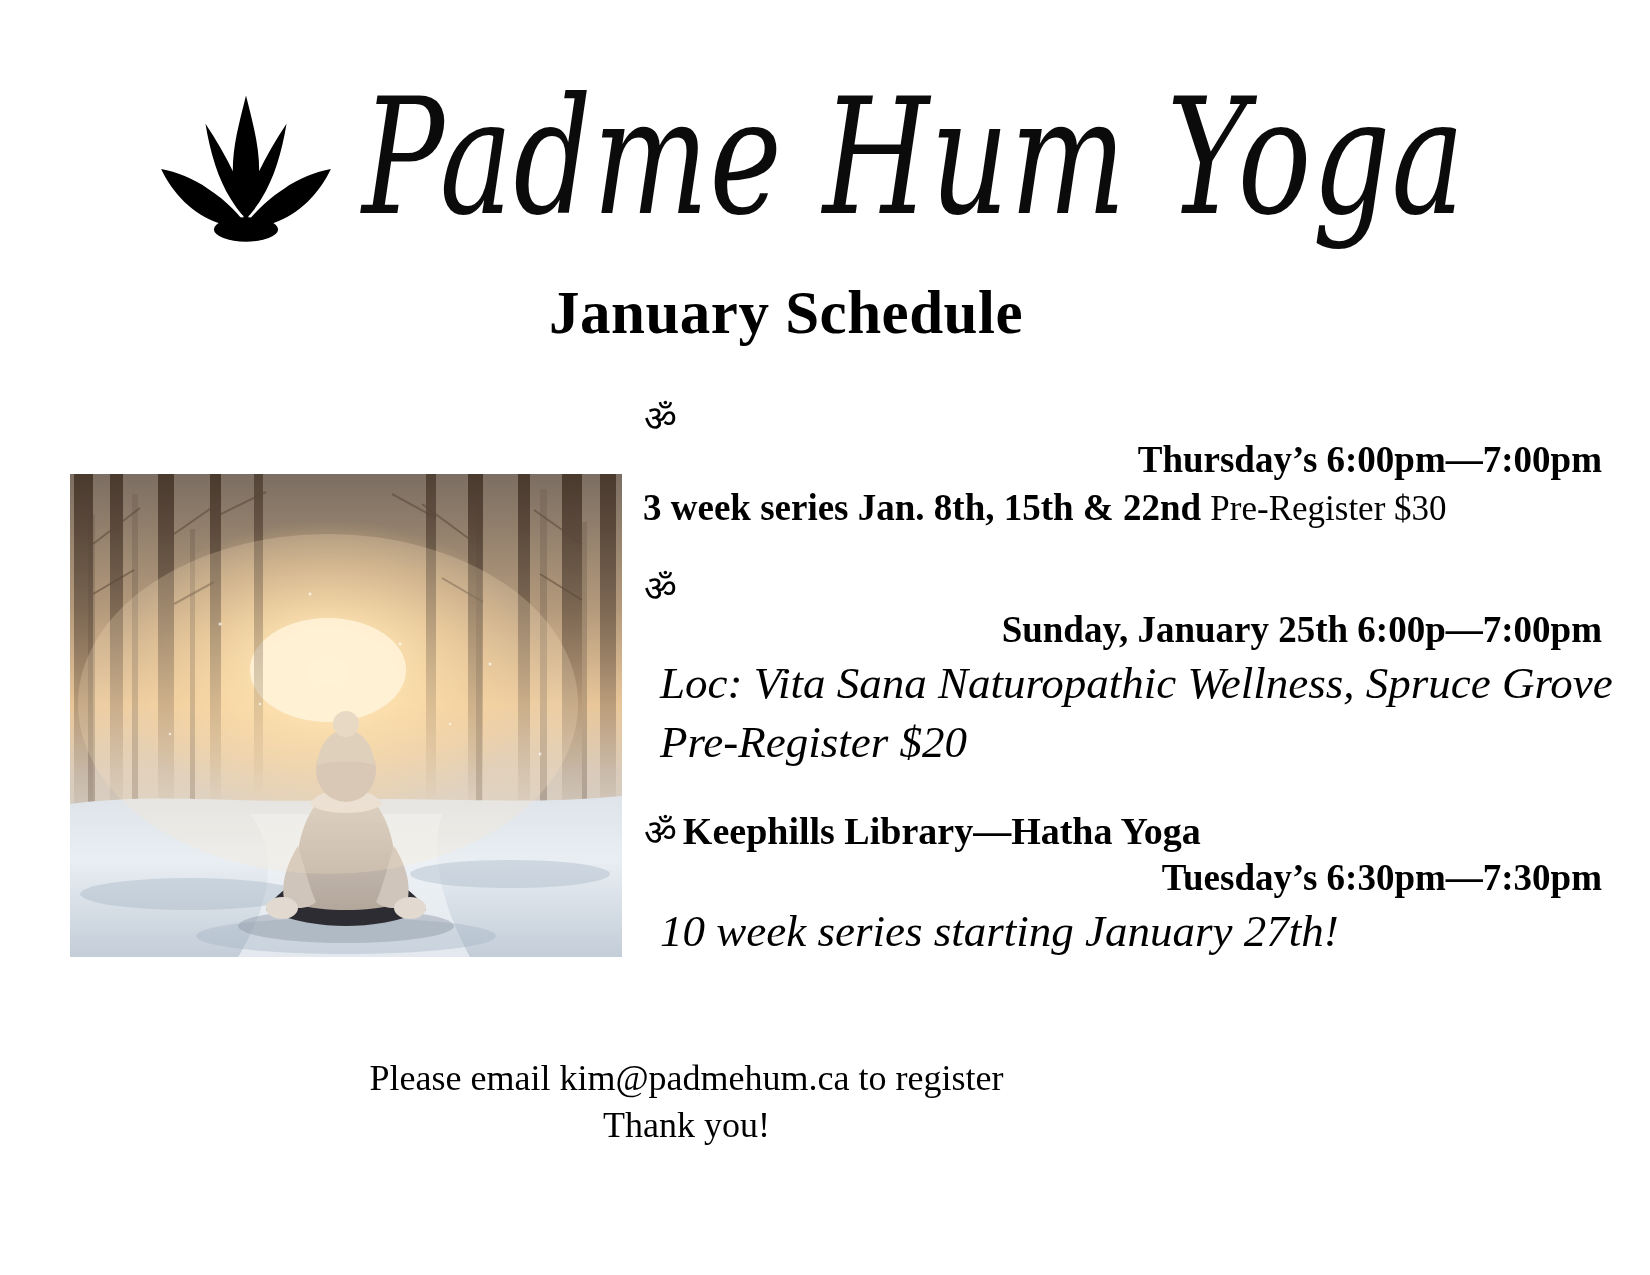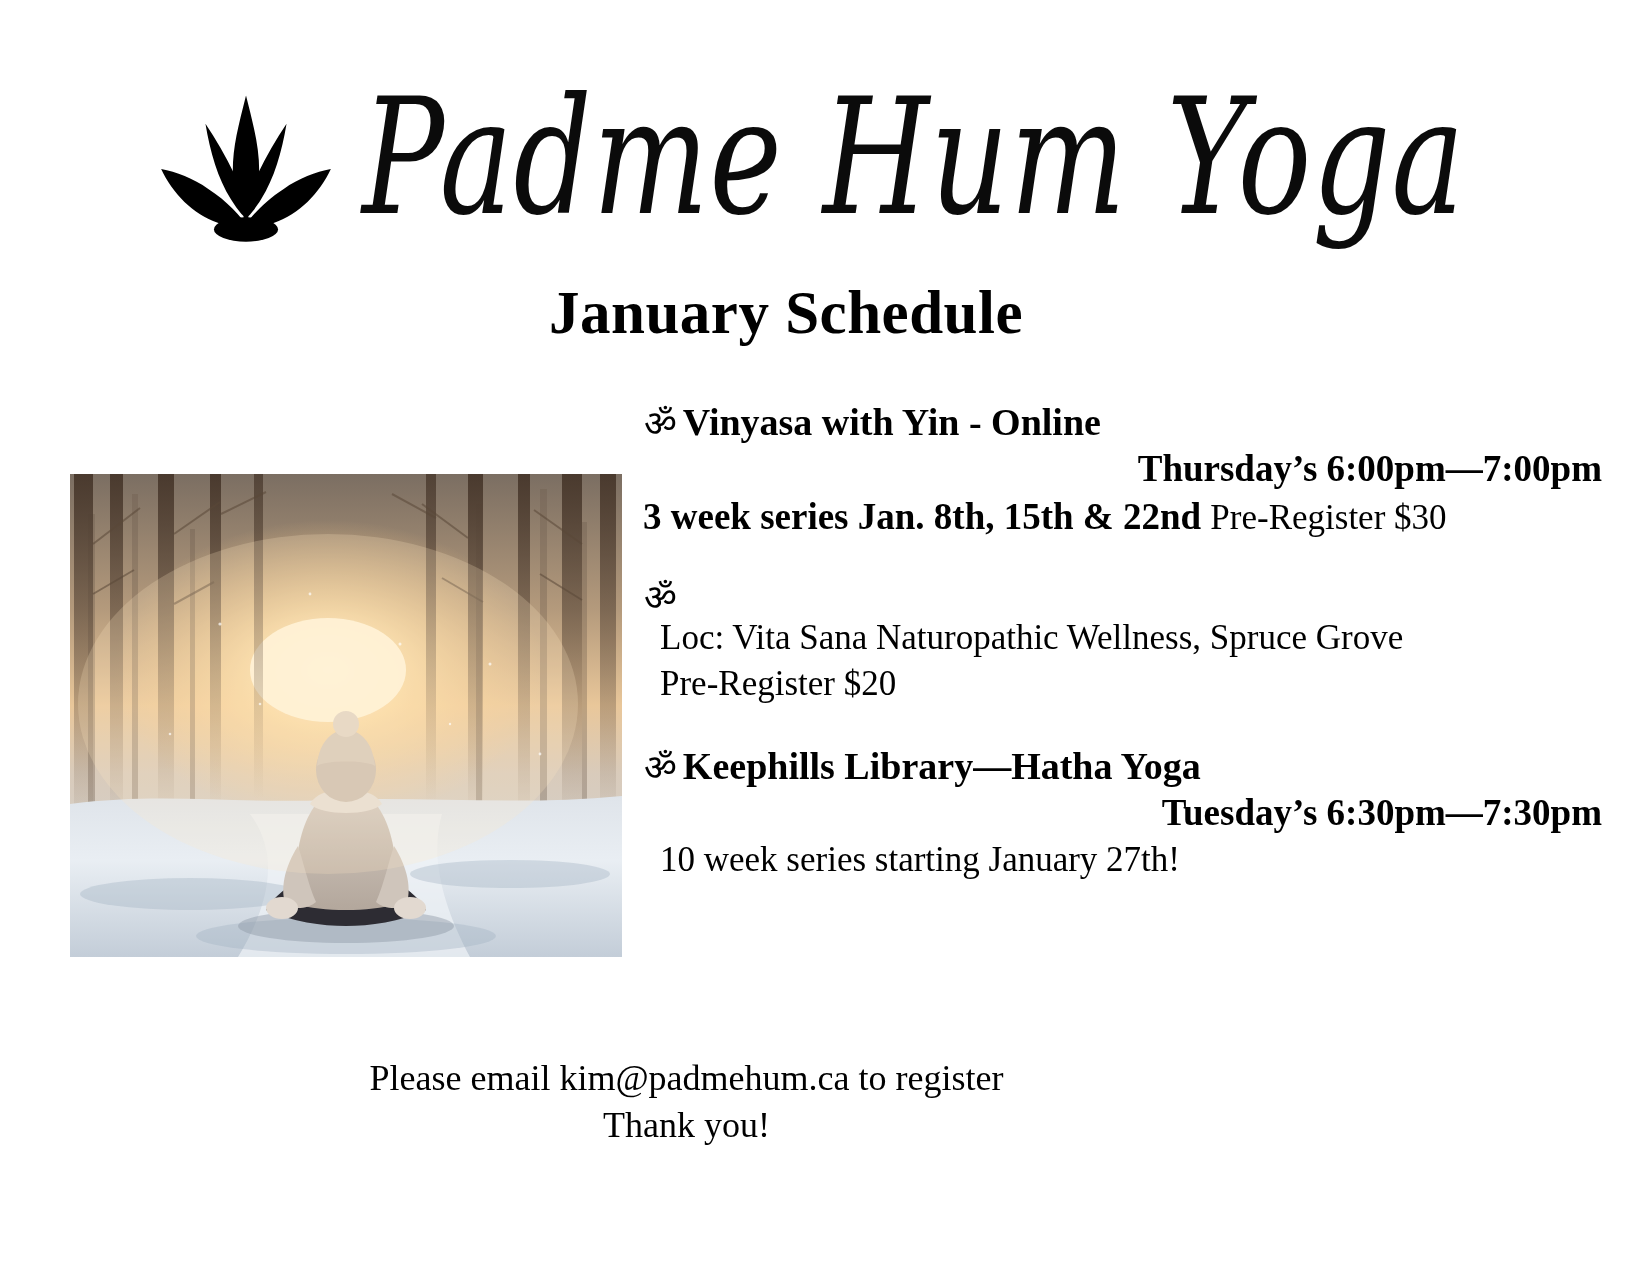--- a/index.html
+++ b/index.html
@@ -102,25 +102,26 @@
   }
   .line-bold {
     font-size: 37px;
     font-weight: bold;
     line-height: 1.30;
     white-space: nowrap;
     margin-left: 26px;
     text-align: right;
   }
   .line-reg {
-    font-size: 35px;
+    font-size: 45px;
     font-weight: normal;
     line-height: 1.30;
     white-space: nowrap;
     margin-left: 18px;
+    font-style: italic;
   }
   .line-mix {
     font-size: 37px;
     line-height: 1.30;
     white-space: nowrap;
     margin-left: 1px;
   }
   .line-mix .b { font-weight: bold; }
   .line-mix .r { font-weight: normal; font-size: 35px; }
 
@@ -286,35 +287,35 @@
         <circle cx="470" cy="280" r="1.4"></circle>
     </g>
   </svg>
 </div>
 
 <div class="schedule">
 
   <div class="class-block">
     <div class="class-title">
       <span class="om">ॐ</span>
-      <span>Vinyasa with Yin - Online</span>
     </div>
     <div class="line-bold">Thursday’s 6:00pm—7:00pm</div>
     <div class="line-mix">
       <span class="b">3 week series Jan. 8th, 15th &amp; 22nd</span>
       <span class="r">Pre-Register $30</span>
     </div>
   </div>
 
   <div class="gap-sm"></div>
 
   <div class="class-block">
     <div class="class-title">
       <span class="om">ॐ</span>
     </div>
+    <div class="line-bold">Sunday, January 25th 6:00p—7:00pm</div>
     <div class="line-reg">Loc: Vita Sana Naturopathic Wellness, Spruce Grove</div>
     <div class="line-reg">Pre-Register $20</div>
   </div>
 
   <div class="gap-sm"></div>
 
   <div class="class-block last">
     <div class="class-title">
       <span class="om">ॐ</span>
       <span>Keephills Library—Hatha Yoga</span>

